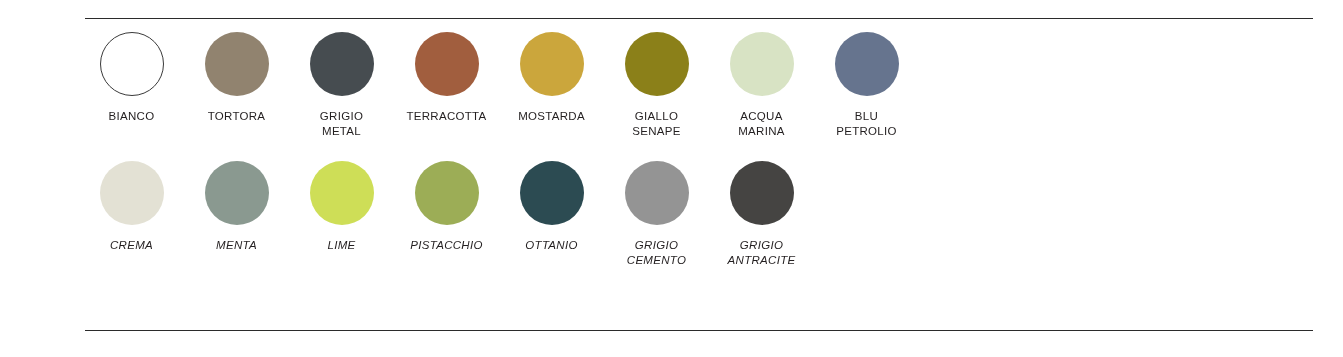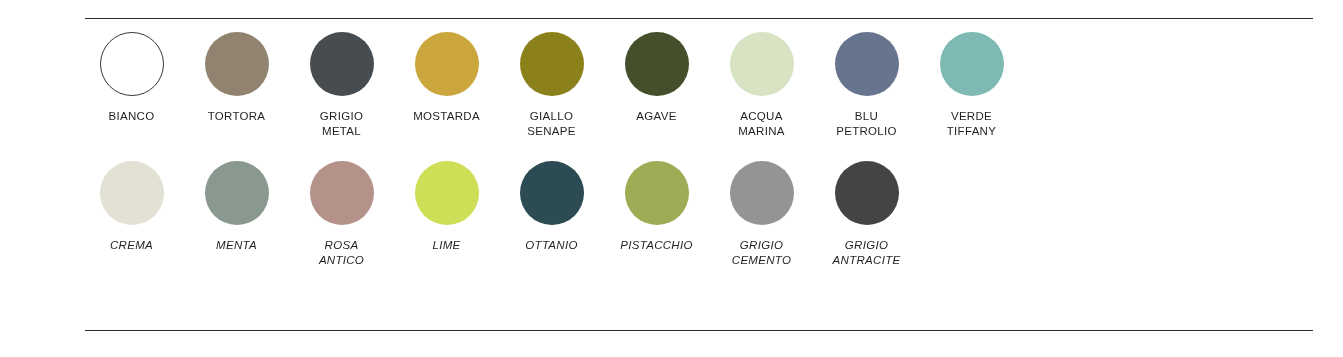--- a/index.html
+++ b/index.html
@@ -89,73 +89,63 @@
         <div class="swatch">
           <div class="chip" style="background-color: rgb(145, 131, 111);"></div>
           <div class="chip-label">TORTORA</div>
         </div>
         <div class="swatch">
           <div class="chip" style="background-color: rgb(70, 76, 80);"></div>
           <div class="chip-label">GRIGIO
 METAL</div>
         </div>
         <div class="swatch">
+          <div class="chip" style="background-color: rgb(161, 94, 62);"></div>
+          <div class="chip-label">TERRACOTTA</div>
+        </div>
+        <div class="swatch">
           <div class="chip" style="background-color: rgb(203, 166, 60);"></div>
           <div class="chip-label">MOSTARDA</div>
         </div>
         <div class="swatch">
           <div class="chip" style="background-color: rgb(139, 128, 25);"></div>
           <div class="chip-label">GIALLO
 SENAPE</div>
-        </div>
-        <div class="swatch">
-          <div class="chip" style="background-color: rgb(69, 79, 43);"></div>
-          <div class="chip-label">AGAVE</div>
         </div>
         <div class="swatch">
           <div class="chip" style="background-color: rgb(216, 227, 196);"></div>
           <div class="chip-label">ACQUA
 MARINA</div>
         </div>
         <div class="swatch">
           <div class="chip" style="background-color: rgb(102, 116, 142);"></div>
           <div class="chip-label">BLU
 PETROLIO</div>
-        </div>
-        <div class="swatch">
-          <div class="chip" style="background-color: rgb(126, 186, 179);"></div>
-          <div class="chip-label">VERDE
-TIFFANY</div>
         </div>
       </div>
     <div class="swatch-row row-2">
         <div class="swatch">
           <div class="chip" style="background-color: rgb(227, 225, 212);"></div>
           <div class="chip-label">CREMA</div>
         </div>
         <div class="swatch">
           <div class="chip" style="background-color: rgb(138, 153, 144);"></div>
           <div class="chip-label">MENTA</div>
         </div>
         <div class="swatch">
-          <div class="chip" style="background-color: rgb(180, 146, 138);"></div>
-          <div class="chip-label">ROSA
-ANTICO</div>
-        </div>
-        <div class="swatch">
           <div class="chip" style="background-color: rgb(206, 222, 87);"></div>
           <div class="chip-label">LIME</div>
         </div>
         <div class="swatch">
+          <div class="chip" style="background-color: rgb(156, 173, 86);"></div>
+          <div class="chip-label">PISTACCHIO</div>
+        </div>
+        <div class="swatch">
           <div class="chip" style="background-color: rgb(44, 75, 82);"></div>
           <div class="chip-label">OTTANIO</div>
-        </div>
-        <div class="swatch">
-          <div class="chip" style="background-color: rgb(156, 173, 86);"></div>
-          <div class="chip-label">PISTACCHIO</div>
         </div>
         <div class="swatch">
           <div class="chip" style="background-color: rgb(148, 148, 148);"></div>
           <div class="chip-label">GRIGIO
 CEMENTO</div>
         </div>
         <div class="swatch">
           <div class="chip" style="background-color: rgb(69, 68, 66);"></div>
           <div class="chip-label">GRIGIO
 ANTRACITE</div>

